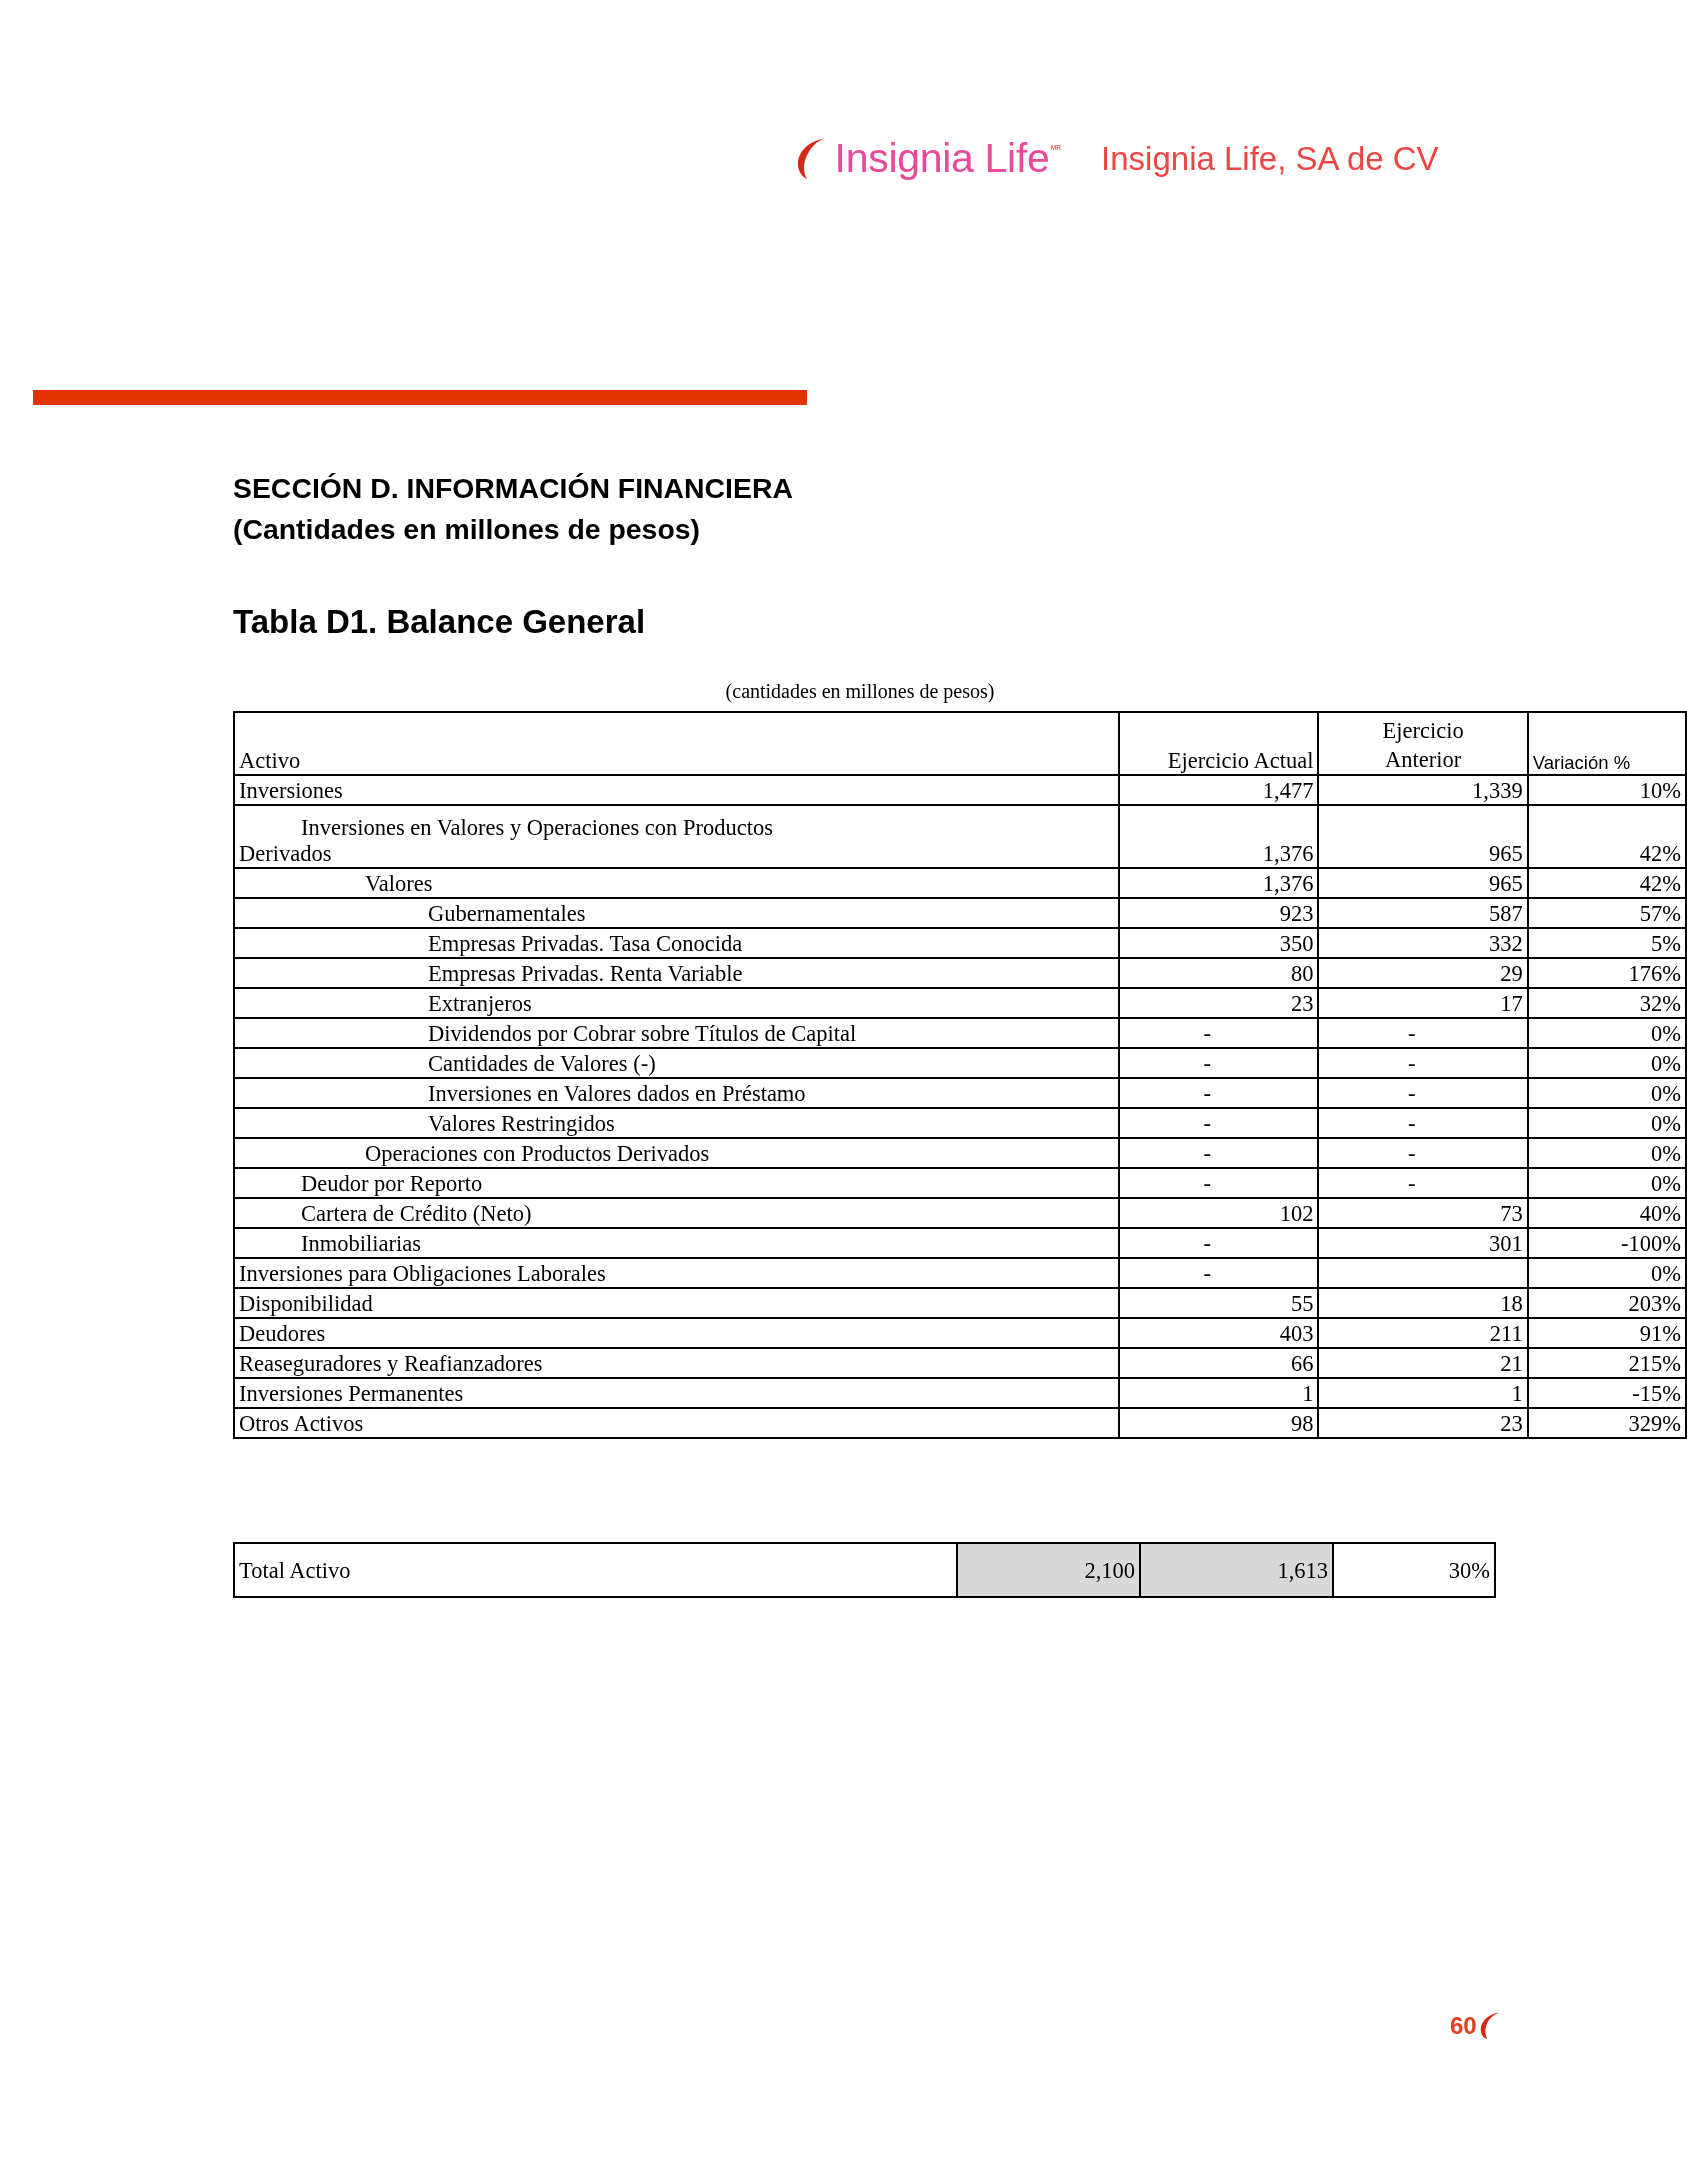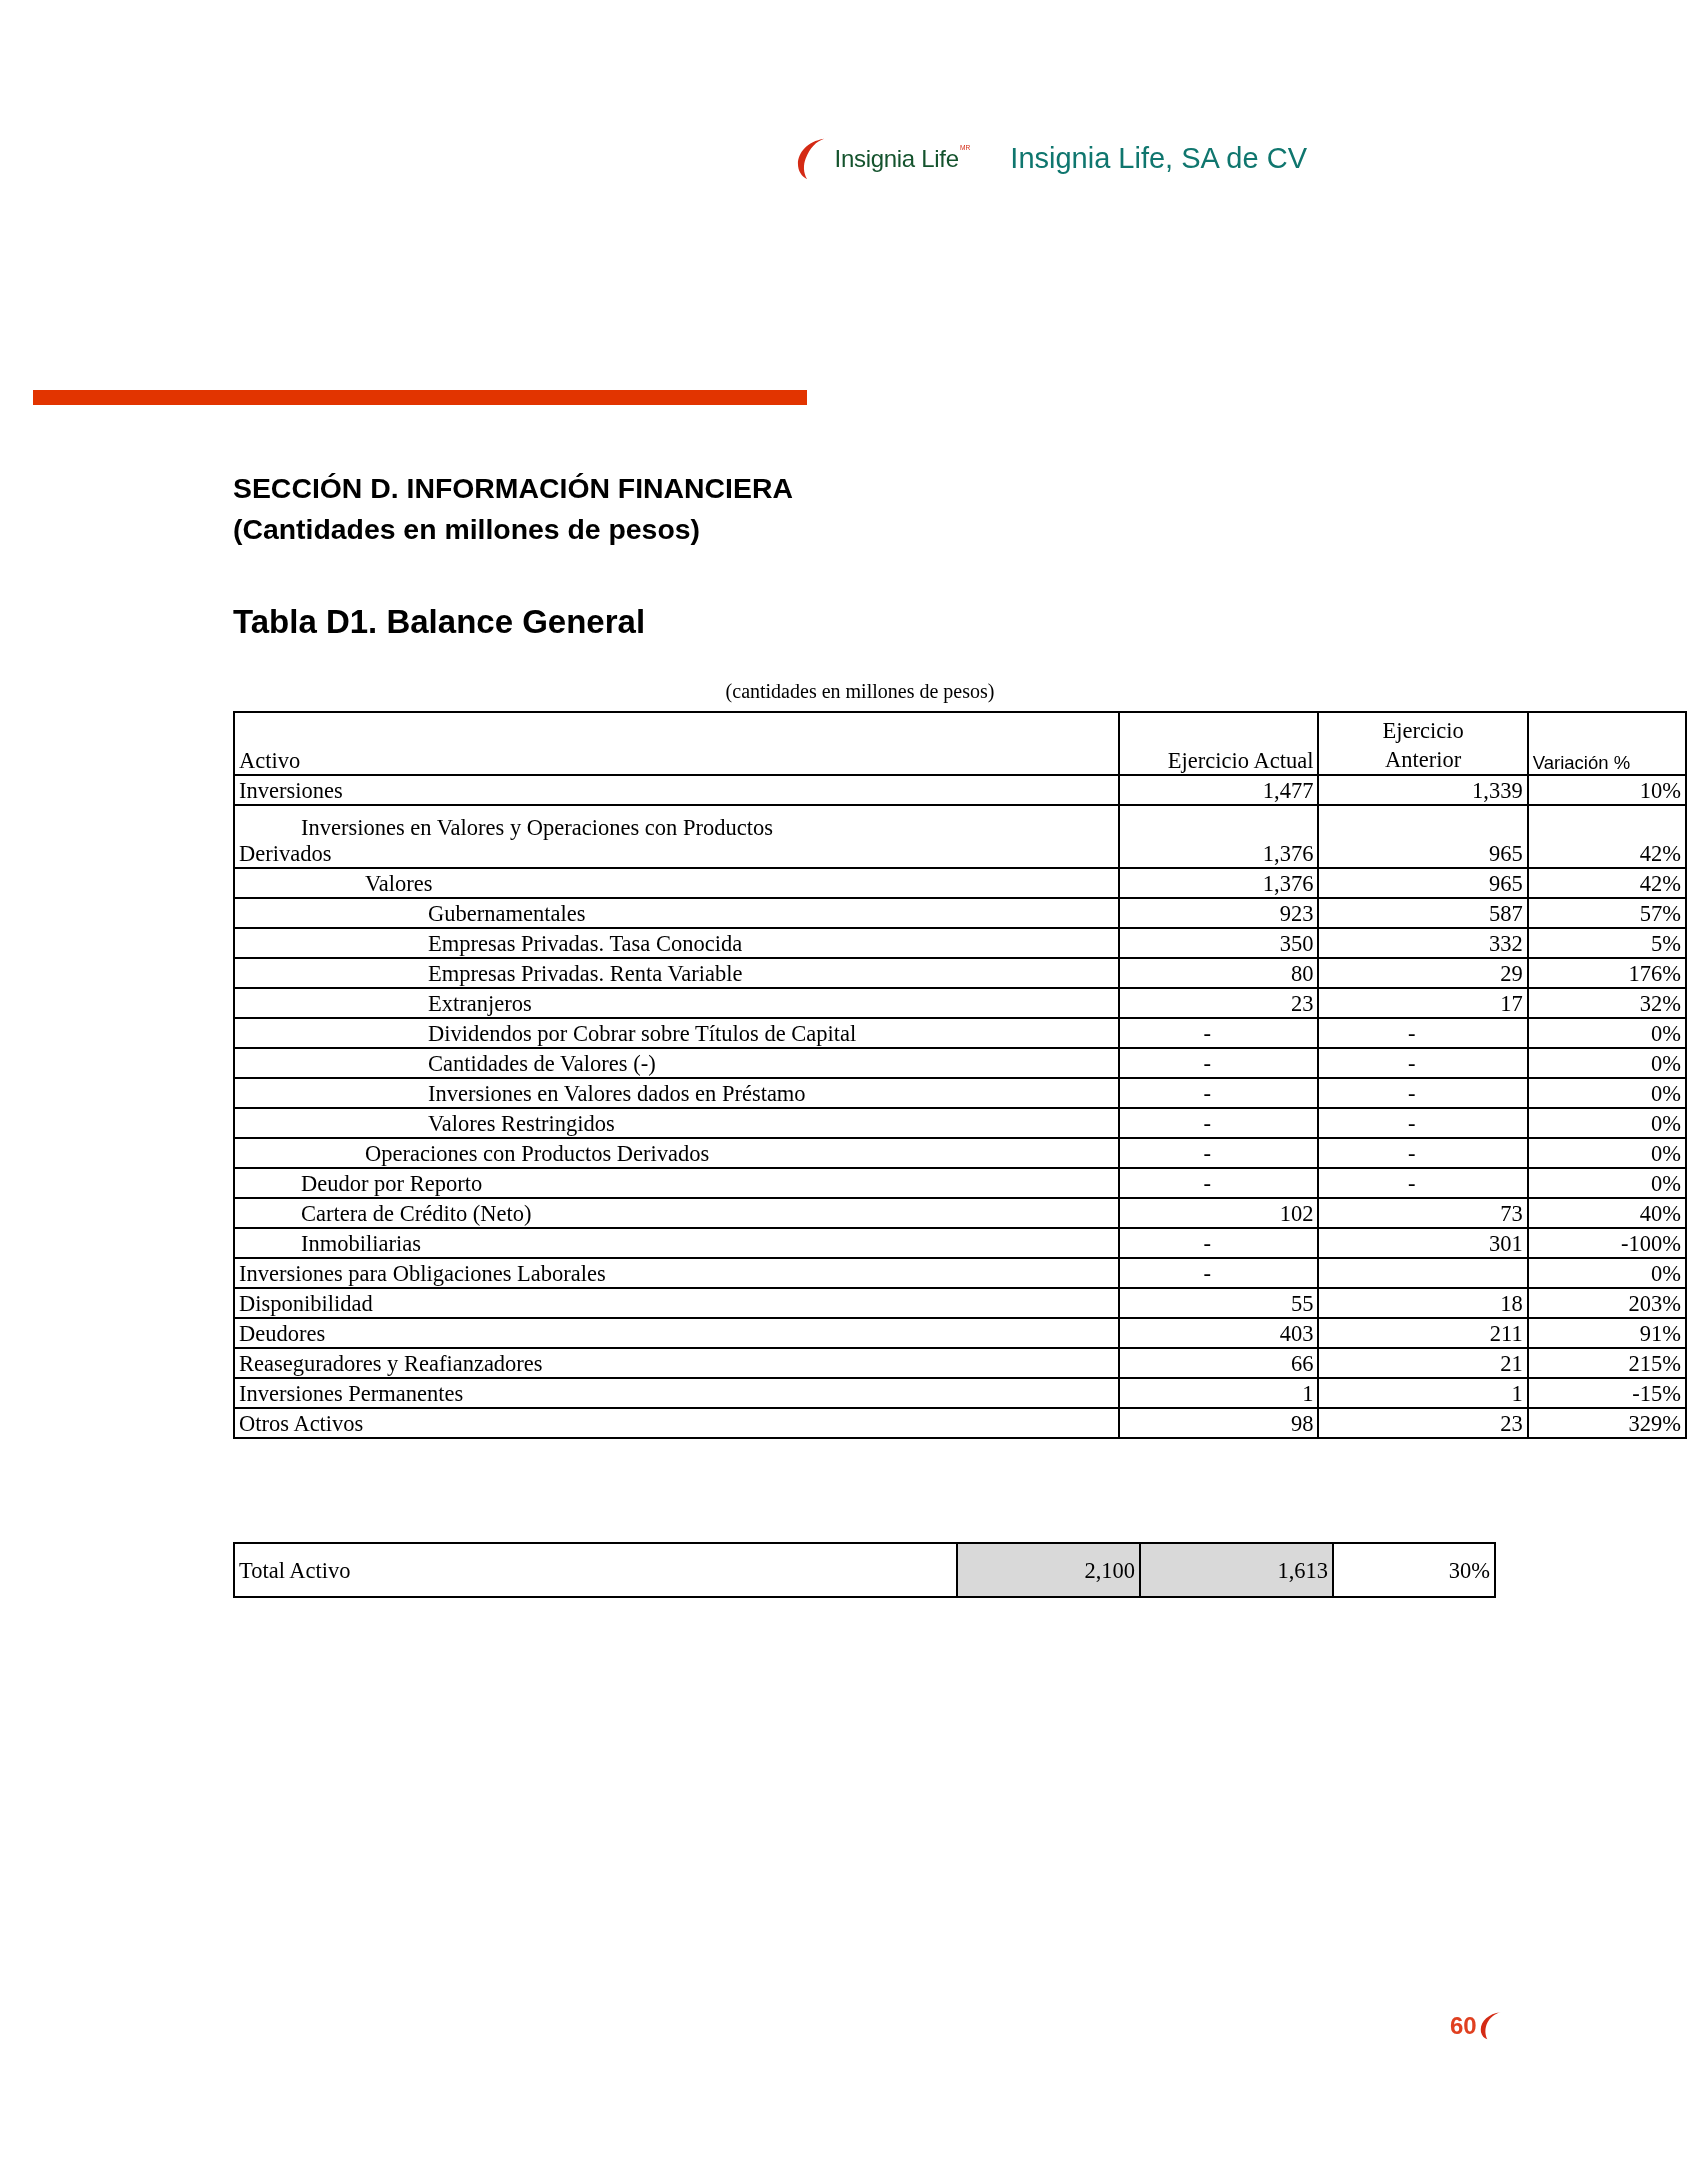--- a/index.html
+++ b/index.html
@@ -2,23 +2,23 @@
 <html style="font-size:10.6px"><head>
   <meta charset="utf-8">
   <style>
     html, body { margin: 0; padding: 0; background: #ffffff; }
     body { width: 1687px; height: 2183px; position: relative; overflow: hidden; color: #000; }
 
     .header { position: absolute; left: 794px; top: 132px; height: 53px; display: flex; align-items: center; }
     .logo { display: flex; align-items: center; }
     .logo-mark { width: 38px; height: 44px; position: relative; margin-right: 2.6px; }
     .logo-mark svg { width: 38px; height: 44px; display: block; }
-    .logo-text { font-family: "Liberation Sans", sans-serif; color: #14532d; font-size: 24px; letter-spacing: -0.3px; }
+    .logo-text { font-family: "Liberation Sans", sans-serif; color: #ec4899; font-size: 41px; letter-spacing: -0.3px; }
     .logo-mr { font-family: "Liberation Sans", sans-serif; color: #d42a14; font-size: 6.6px; vertical-align: top; position: relative; top: -10.6px; margin-left: 1.3px; }
-    .company { font-family: "Liberation Sans", sans-serif; font-size: 29px; margin-left: 40px; color: #0f766e; }
+    .company { font-family: "Liberation Sans", sans-serif; font-size: 33px; margin-left: 40px; color: #ef4444; }
 
     .accent-bar { position: absolute; left: 33px; top: 390px; width: 774px; height: 14.6px; background: #e23400; }
 
     .section-title { position: absolute; left: 233px; top: 468px; font-family: "Liberation Sans", sans-serif; font-weight: bold; font-size: 28.4px; line-height: 41px; }
     .table-title { position: absolute; left: 233px; top: 603px; font-family: "Liberation Sans", sans-serif; font-weight: bold; font-size: 33px; }
     .table-caption { position: absolute; left: 233px; top: 680px; width: 1254px; text-align: center; font-family: "Liberation Serif", serif; font-size: 20px; }
 
     .balance { position: absolute; left: 233px; top: 711px; border-collapse: collapse; font-family: "Liberation Serif", serif; font-size: 22.5px; }
     .balance td, .balance th { border: 2.6px solid #000; padding: 0 4px; height: 28px; vertical-align: bottom; font-weight: normal; }
     .balance th { height: 61px; text-align: left; margin-left: 8px; }

